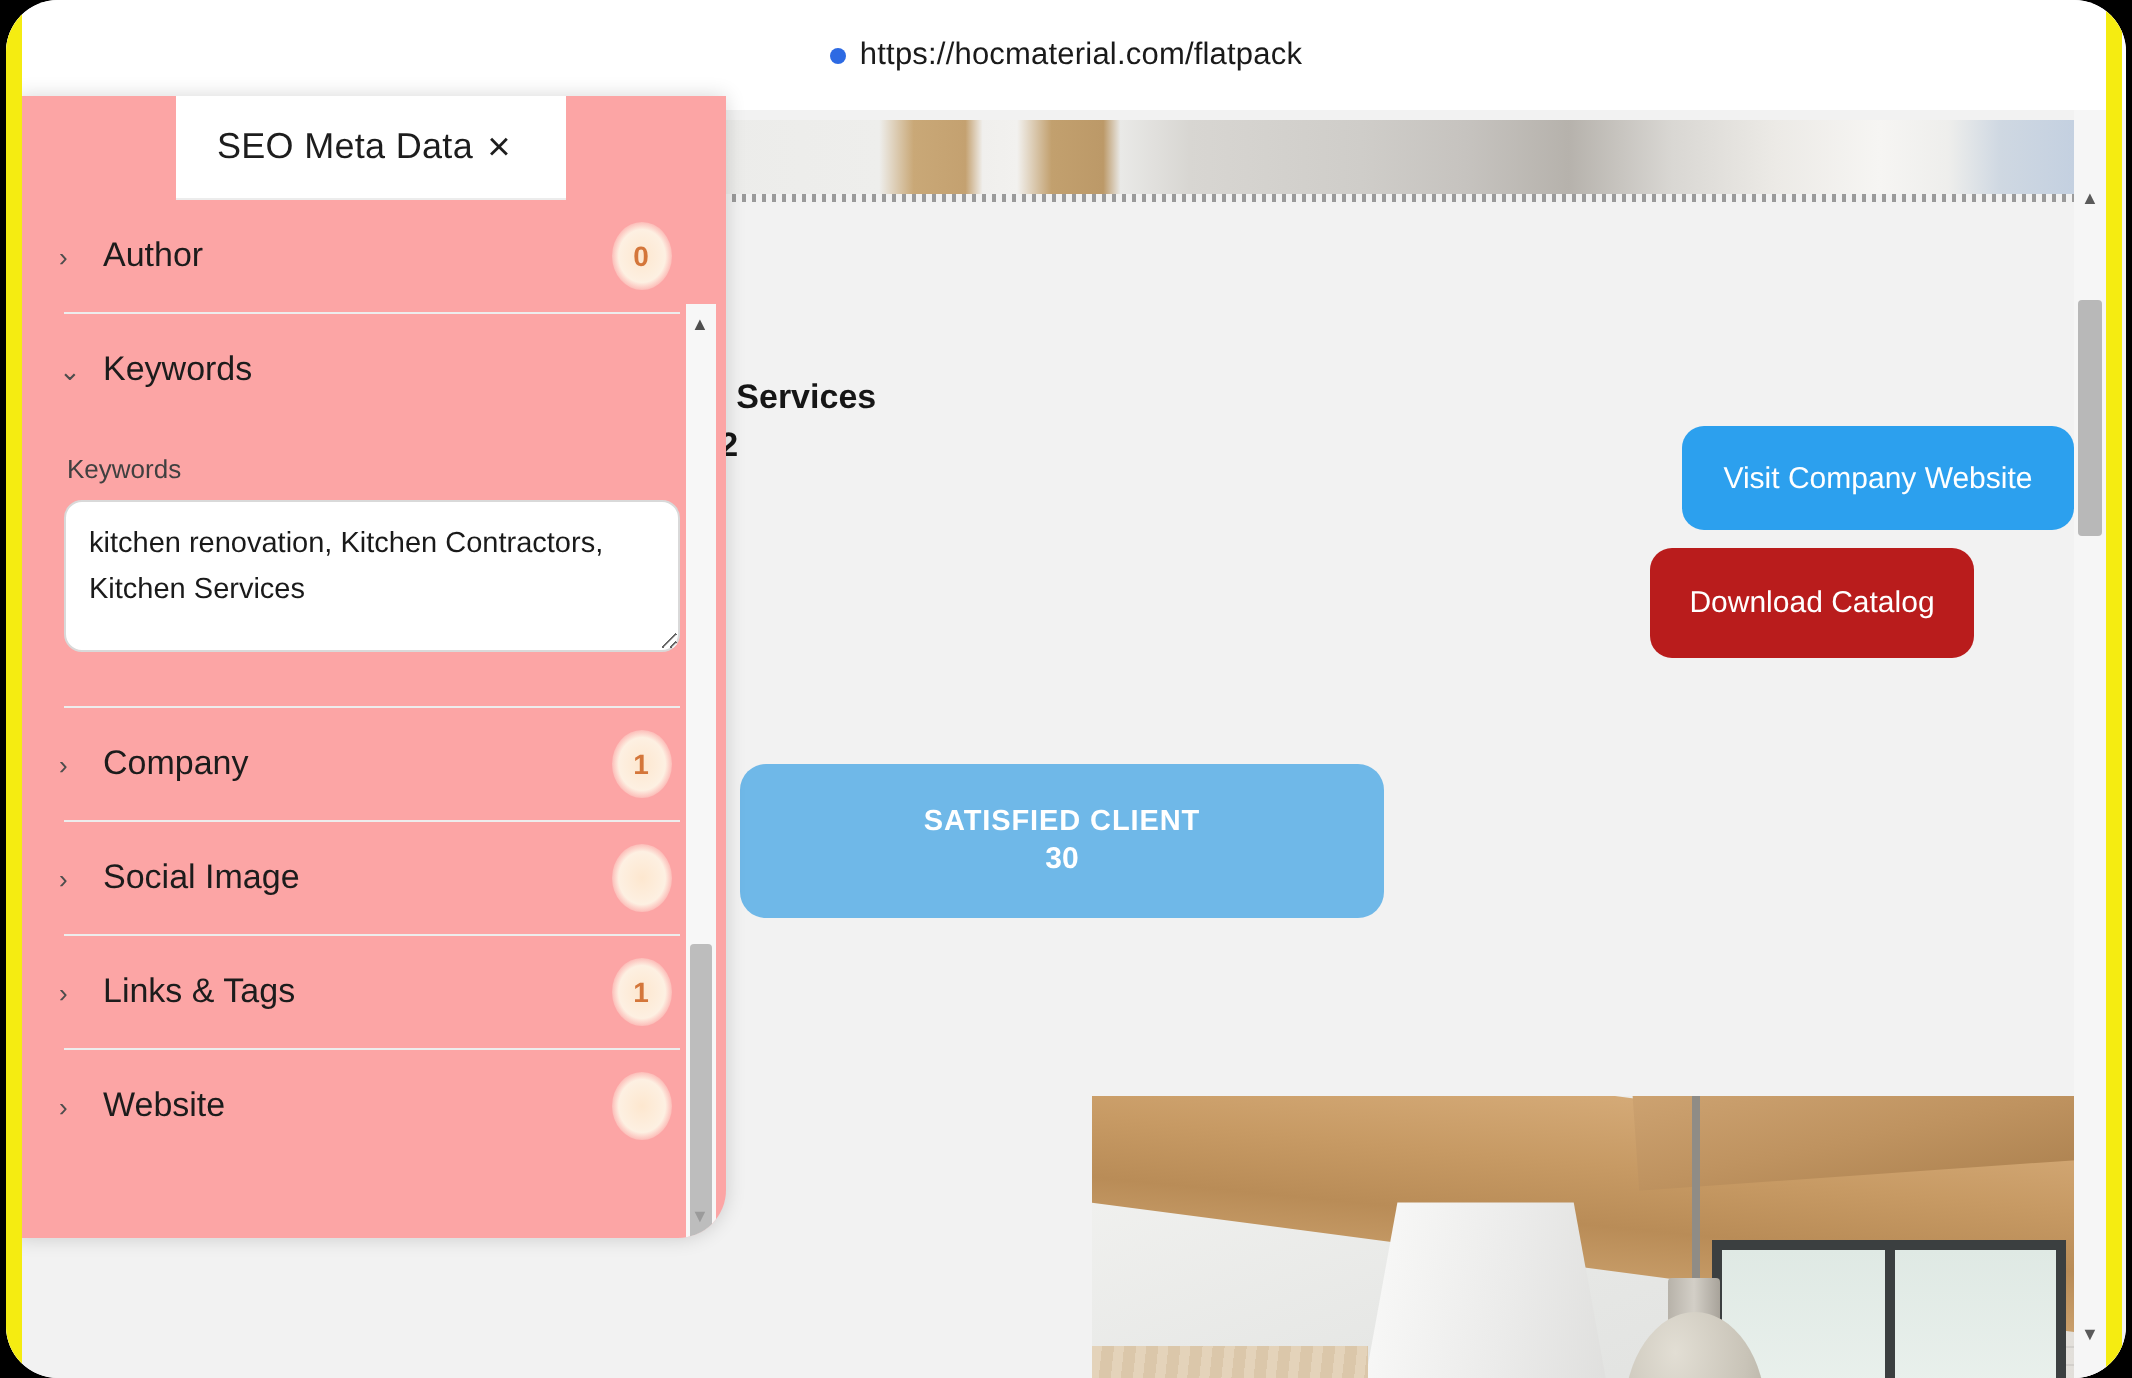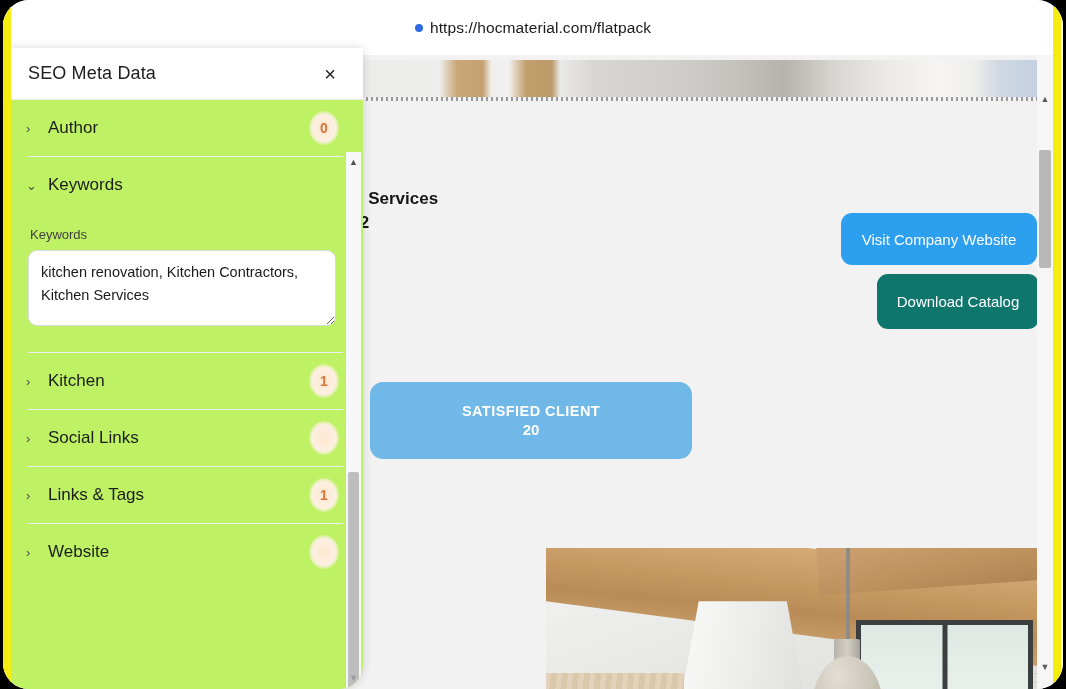--- a/index.html
+++ b/index.html
@@ -118,22 +118,22 @@
     font-family: "Liberation Sans", sans-serif;
     cursor: pointer;
     white-space: nowrap;
     display: flex; align-items: center; justify-content: center;
   }
   #btn-visit {
     left: 838px; top: 112px; width: 196px; height: 52px;
     background: #2ca0ee;
   }
   #btn-catalog {
-    left: 874px; top: 173px; width: 162px; height: 55px;
-    background: #0f766e;
+    left: 822px; top: 173px; width: 162px; height: 55px;
+    background: #b91c1c;
   }
 
   
   .stat-card {
     position: absolute;
     border-radius: 13px;
     display: flex; flex-direction: column;
     align-items: center; justify-content: center;
     line-height: 1.28;
   }
@@ -246,27 +246,27 @@
   #page-sb-thumb {
     position: absolute; left: 2px; top: 95px;
     width: 12px; height: 118px;
     background: #b8b8b8; border-radius: 2px;
   }
 
   
   #seo-panel {
     position: absolute;
     left: 5px; top: 48px;
-    width: 355px; height: 641px;
-    background: #bef264;
+    width: 355px; height: 571px;
+    background: #fca5a5;
     border-radius: 0 0 24px 0;
     box-shadow: 0 0 10px rgba(0,0,0,.16);
     z-index: 50;
     overflow: hidden;
-    display: flex; flex-direction: column;
+    display: flex; flex-direction: column; align-items: center;
   }
   #seo-header {
     position: relative;
     height: 52px; flex: 0 0 52px;
     display: flex; align-items: center;
     padding: 0 20px 0 20px;
     border-bottom: 1px solid #ececec;
     background: #fff;
   }
   #seo-title {
@@ -385,21 +385,21 @@
         <div>2) 8046-1312</div>
         <div>@fpks.com</div>
       </div>
 
       <button class="cta" id="btn-visit">Visit Company Website</button>
 
       <button class="cta" id="btn-catalog">Download Catalog</button>
 
       <div class="stat-card" id="stat-clients">
         <div class="stat-label">SATISFIED CLIENT</div>
-        <div class="stat-value">20</div>
+        <div class="stat-value">30</div>
       </div>
 
 
       <div id="hero-photo">
         <div class="ph-wall"></div>
         <div class="ph-brick"></div>
         <div class="ph-beam-main"></div>
         <div class="ph-beam-right"></div>
         <div class="ph-hood"></div>
         <div class="ph-woodpanel"></div>
@@ -442,28 +442,28 @@
       </div>
 
       <div id="kw-group">
         <div id="kw-label">Keywords</div>
         <textarea id="kw-textarea" placeholder="Keywords" style="">kitchen renovation, Kitchen Contractors, Kitchen Services</textarea>
       </div>
       <div class="divider"></div>
 
       <div class="section-row">
         <span class="chev">›</span>
-        <span class="section-name">Kitchen</span>
+        <span class="section-name">Company</span>
         <span class="badge">1</span>
       </div>
       <div class="divider"></div>
 
       <div class="section-row">
         <span class="chev">›</span>
-        <span class="section-name">Social Links</span>
+        <span class="section-name">Social Image</span>
         <span class="badge"></span>
       </div>
       <div class="divider"></div>
 
       <div class="section-row">
         <span class="chev">›</span>
         <span class="section-name">Links &amp; Tags</span>
         <span class="badge">1</span>
       </div>
       <div class="divider"></div>

